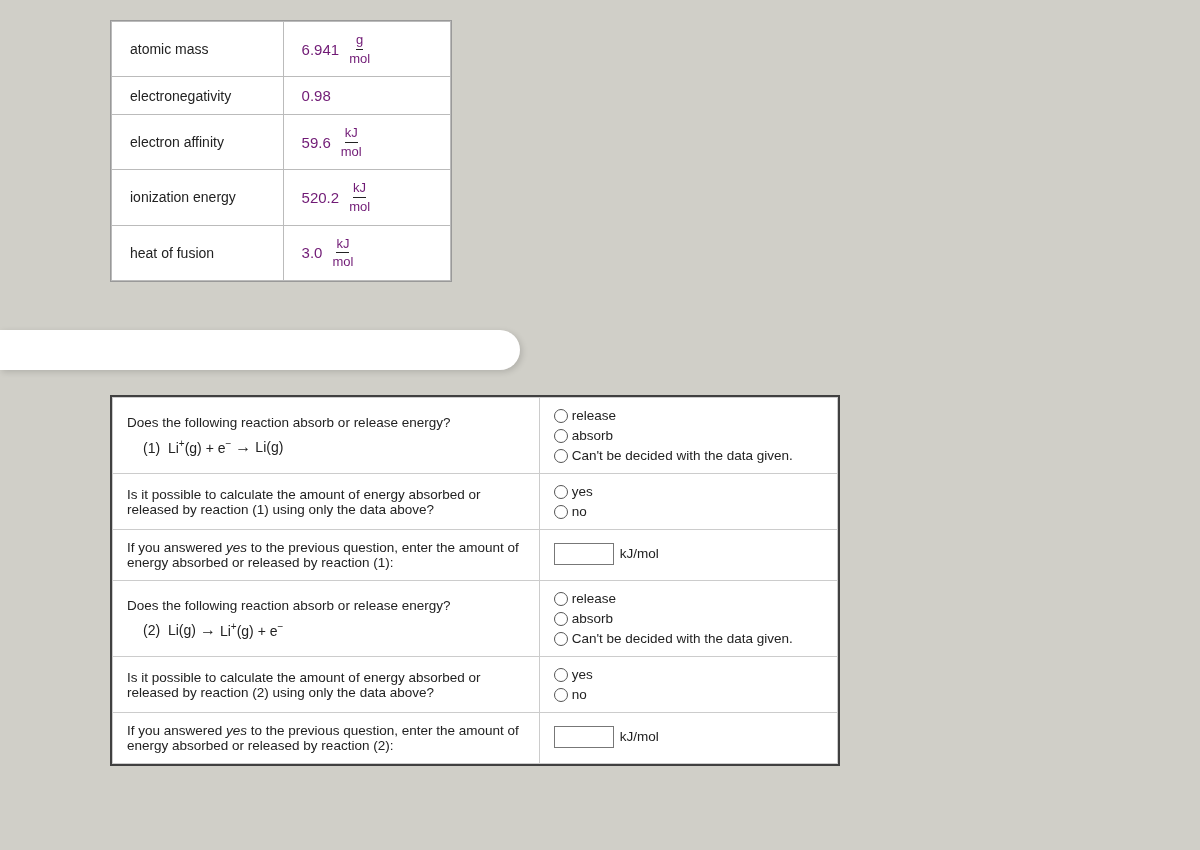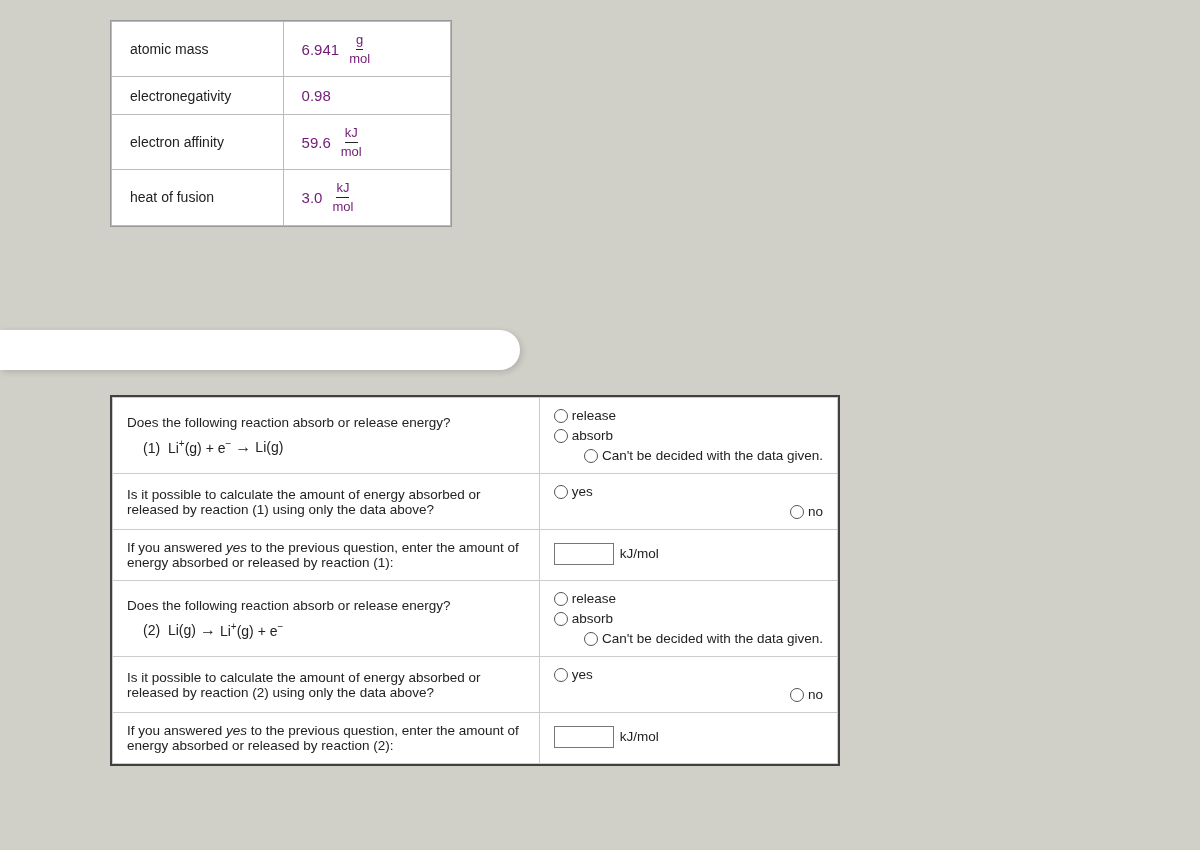--- a/index.html
+++ b/index.html
@@ -135,21 +135,20 @@
       display: flex;
       align-items: center;
       gap: 4px;
       margin-bottom: 5px;
       font-size: 13.5px;
       color: #222;
     }
 
     .radio-option:last-child {
       margin-bottom: 0;
-      justify-content: flex-end;
     }
 
     .radio-circle {
       width: 14px;
       height: 14px;
       border-radius: 50%;
       border: 1.5px solid #555;
       background: white;
       flex-shrink: 0;
       display: inline-block;
@@ -228,20 +227,32 @@
             <span class="value-unit">
               <span>59.6</span>
               <span class="fraction">
                 <span class="numerator">kJ</span>
                 <span class="denominator">mol</span>
               </span>
             </span>
           </td>
         </tr>
 
+        <tr>
+          <td class="prop-name">ionization energy</td>
+          <td class="prop-value">
+            <span class="value-unit">
+              <span>520.2</span>
+              <span class="fraction">
+                <span class="numerator">kJ</span>
+                <span class="denominator">mol</span>
+              </span>
+            </span>
+          </td>
+        </tr>
 
         <tr>
           <td class="prop-name">heat of fusion</td>
           <td class="prop-value">
             <span class="value-unit">
               <span>3.0</span>
               <span class="fraction">
                 <span class="numerator">kJ</span>
                 <span class="denominator">mol</span>
               </span>

